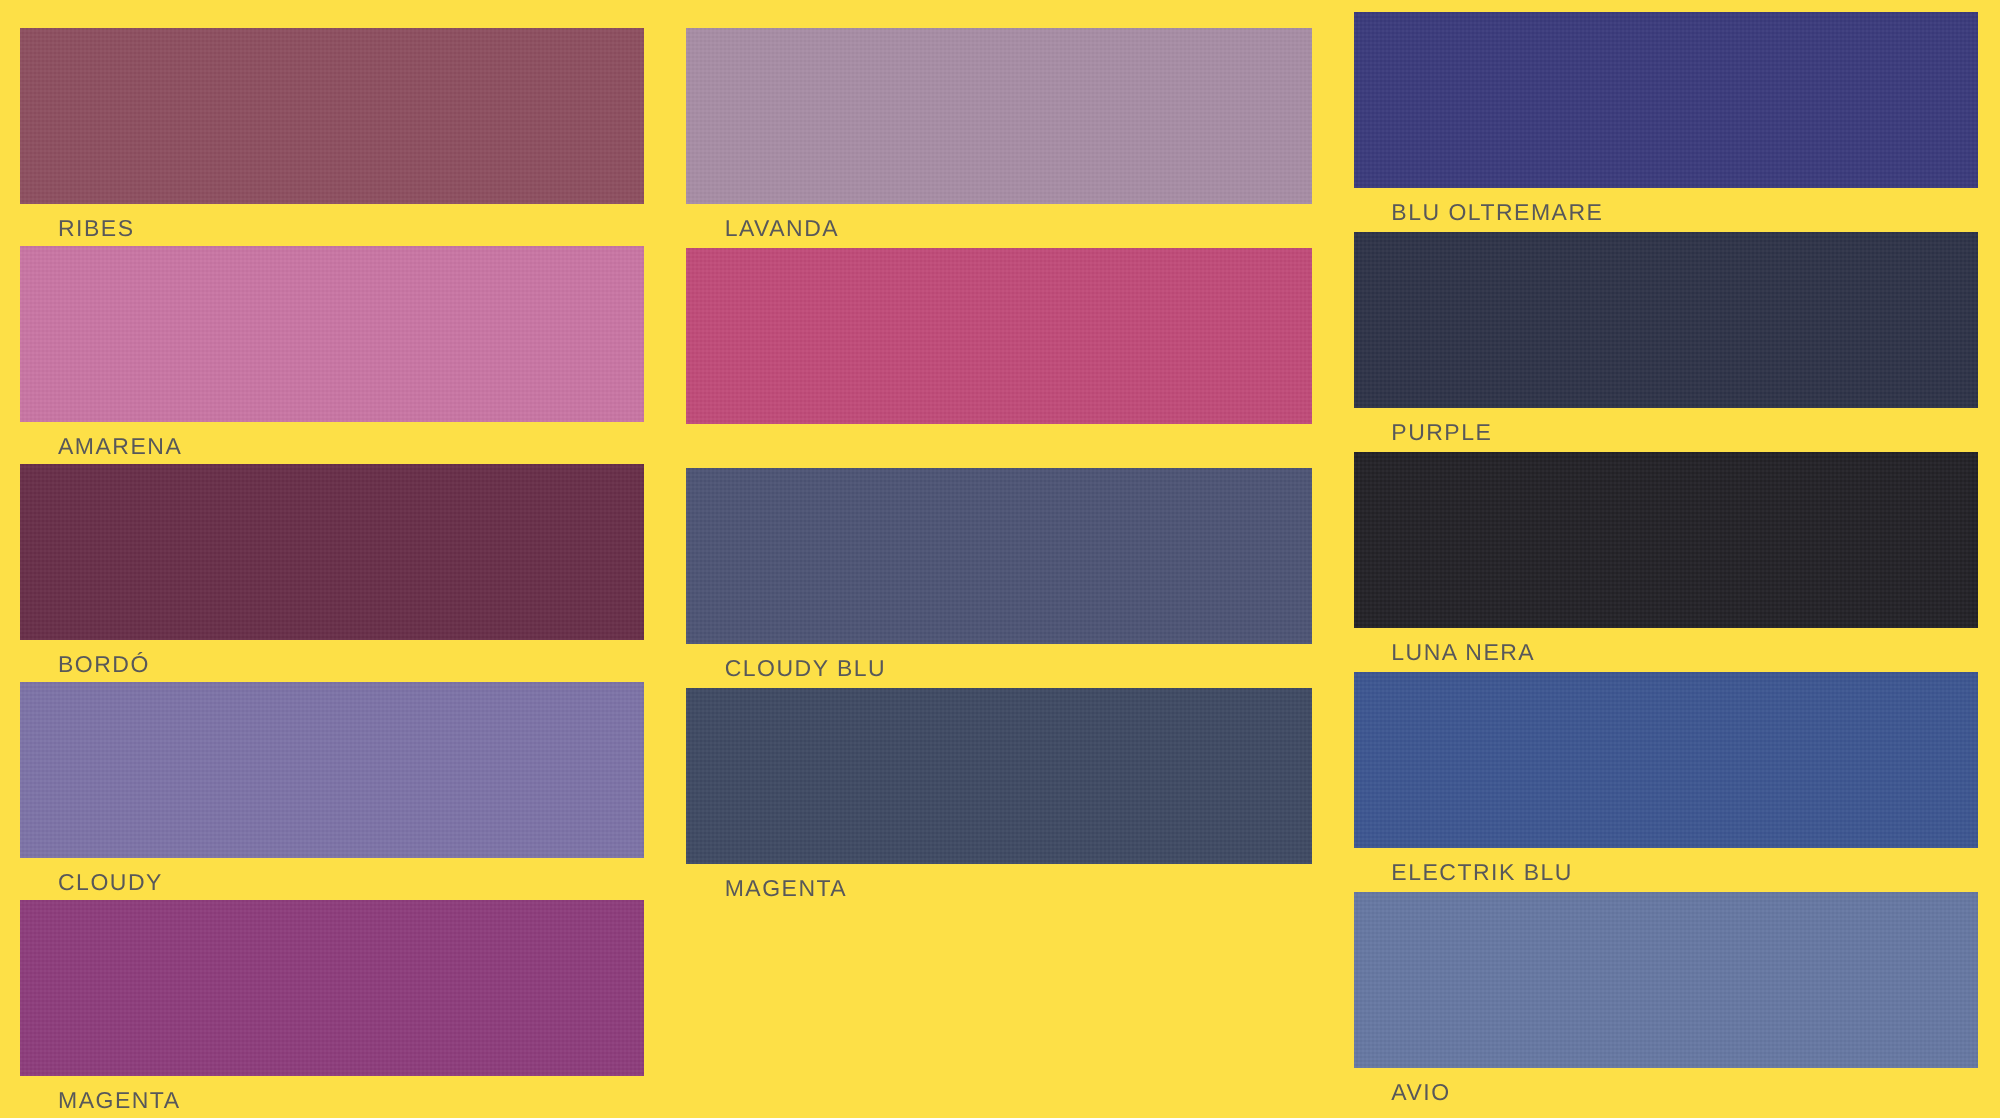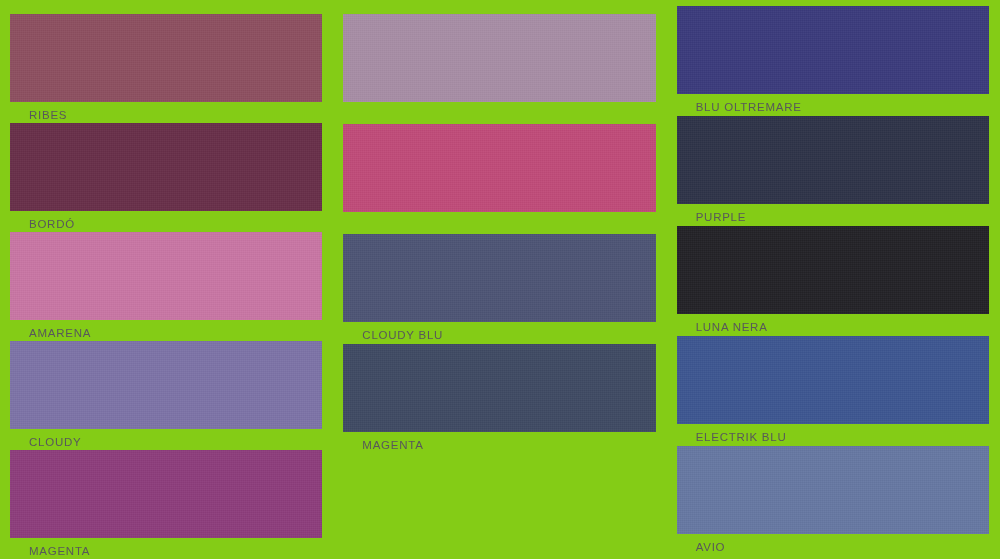--- a/index.html
+++ b/index.html
@@ -10,21 +10,21 @@
   body {
     width: 1000px;
     height: 559px;
     font-family: "Liberation Sans", sans-serif;
     overflow: hidden;
   }
   #swatch-sheet {
     position: relative;
     width: 1000px;
     height: 559px;
-    background: #84cc16;
+    background: #fde047;
     display: flex;
     flex-direction: row;
     box-sizing: border-box;
   }
   .swatch-column {
     position: relative;
     width: 333.33px;
     height: 559px;
     box-sizing: border-box;
     display: flex;
@@ -82,39 +82,40 @@
 </head>
 <body>
 
 <div id="swatch-sheet">
     <div class="swatch-column col-left">
       <div class="swatch-cell">
         <div class="swatch-chip" title="RIBES" style="background-color: rgb(141, 79, 96);"></div>
         <div class="swatch-label">RIBES</div>
       </div>
       <div class="swatch-cell">
+        <div class="swatch-chip" title="AMARENA" style="background-color: rgb(201, 118, 164);"></div>
+        <div class="swatch-label">AMARENA</div>
+      </div>
+      <div class="swatch-cell">
         <div class="swatch-chip" title="BORDÓ" style="background-color: rgb(104, 47, 73);"></div>
         <div class="swatch-label">BORDÓ</div>
-      </div>
-      <div class="swatch-cell">
-        <div class="swatch-chip" title="AMARENA" style="background-color: rgb(201, 118, 164);"></div>
-        <div class="swatch-label">AMARENA</div>
       </div>
       <div class="swatch-cell">
         <div class="swatch-chip" title="PRIMULA" style="background-color: rgb(125, 115, 167);"></div>
         <div class="swatch-label">CLOUDY</div>
       </div>
       <div class="swatch-cell">
         <div class="swatch-chip" title="MAGENTA" style="background-color: rgb(141, 61, 124);"></div>
         <div class="swatch-label">MAGENTA</div>
       </div>
     </div>
     <div class="swatch-column col-mid">
       <div class="swatch-cell">
         <div class="swatch-chip" title="LAVANDA" style="background-color: rgb(167, 141, 165);"></div>
+        <div class="swatch-label">LAVANDA</div>
       </div>
       <div class="swatch-cell">
         <div class="swatch-chip" title="FUXIA" style="background-color: rgb(192, 75, 121);"></div>
       </div>
       <div class="swatch-cell">
         <div class="swatch-chip" title="CLOUDY BLU" style="background-color: rgb(77, 84, 117);"></div>
         <div class="swatch-label">CLOUDY BLU</div>
       </div>
       <div class="swatch-cell">
         <div class="swatch-chip" title="PETROLIO" style="background-color: rgb(63, 74, 99);"></div>

